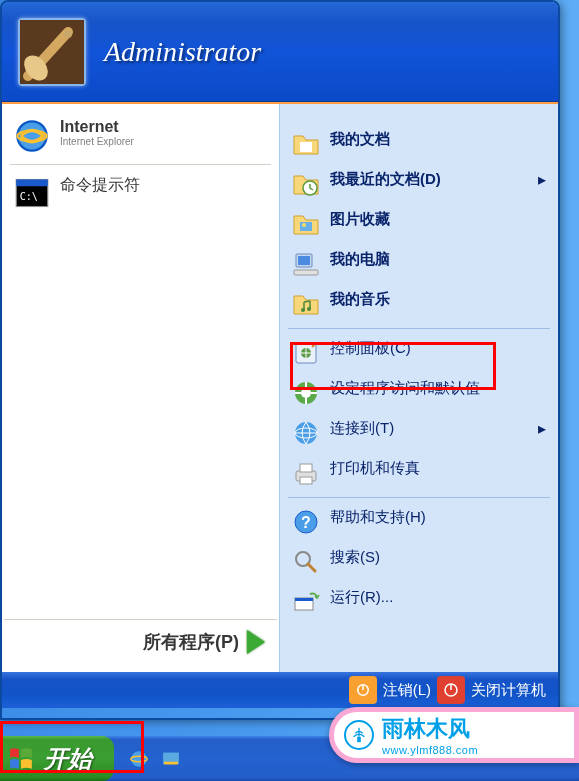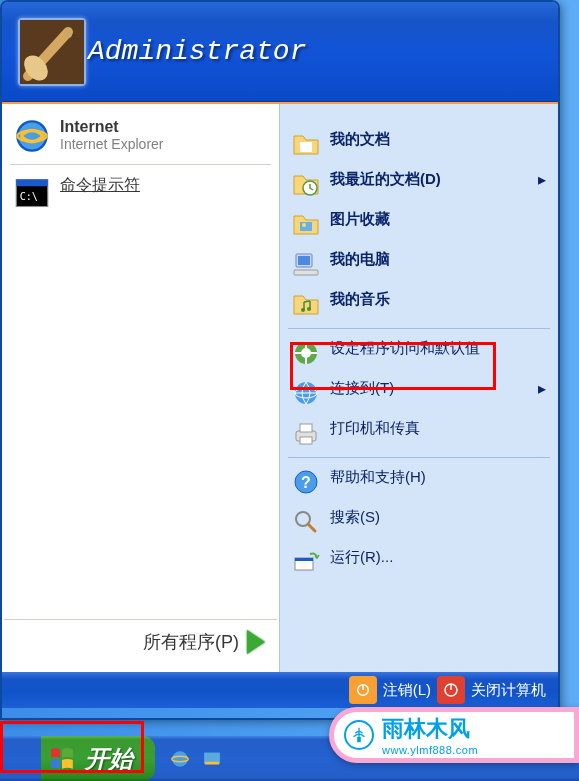--- a/index.html
+++ b/index.html
@@ -34,22 +34,22 @@
       width: 68px;
       height: 68px;
       border: 2px solid #8ab5ec;
       border-radius: 4px;
       background: linear-gradient(135deg, #6b4a2a, #3a2818);
       position: relative;
       box-shadow: 0 0 4px rgba(255,255,255,0.5);
     }
     .avatar-frame svg { width: 100%; height: 100%; }
     .username {
-      margin-left: 2px;
-      font-family: Liberation Mono, monospace;
+      margin-left: 18px;
+      font-family: Liberation Serif, serif;
       font-style: italic;
       font-size: 28px;
       color: #ffffff;
       text-shadow: 2px 2px 3px rgba(0,0,0,0.5);
     }
     .body {
       display: flex;
       height: 570px;
       background: #ffffff;
       border-top: 2px solid #ff9c42;
@@ -82,36 +82,36 @@
       height: 36px;
       margin-right: 10px;
       display: flex;
       align-items: center;
       justify-content: center;
       flex-shrink: 0;
     }
     .icon-box.sm { width: 28px; height: 28px; }
     .item-labels { display: flex; flex-direction: column; }
     .item-text { font-size: 16px; color: #373738; font-weight: bold; }
-    .item-text.normal { font-weight: normal; text-decoration: underline; }
-    .item-subtext { font-size: 14px; color: #808080; }
+    .item-text.normal { font-weight: normal; }
+    .item-subtext { font-size: 10px; color: #808080; }
     .right-panel .item-text { font-size: 15px; font-weight: bold; color: #0a246a; }
     .right-panel .menu-item.sys .item-text { font-weight: normal; color: #0a246a; }
     .separator { height: 1px; background: #d4d0c8; margin: 4px 6px; }
     .right-separator { height: 1px; background: #a0bce8; margin: 4px 6px; }
     .spacer { flex: 1; }
     .all-programs {
       display: flex;
       align-items: center;
       justify-content: flex-end;
       padding: 10px 12px;
       border-top: 1px solid #d4d0c8;
       cursor: pointer;
     }
-    .all-programs-text { font-size: 18px; font-weight: normal; color: #373738; margin-right: 8px; }
+    .all-programs-text { font-size: 18px; font-weight: bold; color: #373738; margin-right: 8px; }
     .footer {
       height: 36px;
       background: linear-gradient(to bottom, #3974e0 0%, #1654c8 20%, #1054c8 60%, #1d60d6 100%);
       display: flex;
       align-items: center;
       justify-content: flex-end;
       padding: 0 12px;
       gap: 6px;
     }
     .footer-btn {
@@ -132,21 +132,20 @@
     }
     .taskbar {
       position: absolute;
       bottom: 0;
       left: 0;
       width: 579px;
       height: 45px;
       background: linear-gradient(to bottom, #3d85e8 0%, #245ec8 8%, #2462d0 50%, #245ec8 92%, #1648a8 100%);
       display: flex;
       align-items: center;
-      padding-left: 41px;
     }
     .start-button {
       height: 45px;
       padding: 0 22px 0 8px;
       background: linear-gradient(to bottom, #58b84e 0%, #3a9a30 8%, #3a9f32 50%, #2a8a22 92%, #187010 100%);
       border-radius: 0 12px 12px 0;
       display: flex;
       align-items: center;
       font-style: italic;
       font-size: 24px;
@@ -307,20 +306,31 @@
               <path d="M12 12 L12 20 M18 11 L18 19 M12 12 L18 11" stroke="#4a8a3a" stroke-width="1.5" fill="none"></path>
               <circle cx="11" cy="20" r="2" fill="#4a8a3a"></circle>
               <circle cx="17" cy="19" r="2" fill="#4a8a3a"></circle>
             </svg>
           </div>
         <span class="item-text">我的音乐</span>
       </div>
 
       <div class="right-separator"></div>
 
+      <div class="menu-item small sys">
+        <div class="icon-box sm">
+            <svg viewBox="0 0 28 28">
+              <rect x="4" y="4" width="20" height="20" fill="#e8f0fa" stroke="#6a8ac0" rx="2"></rect>
+              <circle cx="14" cy="14" r="5" fill="#5a9a4a"></circle>
+              <path d="M14 9 L14 19 M9 14 L19 14" stroke="#fff"></path>
+              <path d="M20 8 L24 4" stroke="#d08030" stroke-width="2"></path>
+            </svg>
+          </div>
+        <span class="item-text">控制面板(C)</span>
+      </div>
 
       <div class="menu-item small sys">
         <div class="icon-box sm">
             <svg viewBox="0 0 28 28">
               <circle cx="14" cy="14" r="11" fill="#5aaa4a"></circle>
               <circle cx="14" cy="14" r="5" fill="#fff"></circle>
               <path d="M14 3 L14 9 M14 19 L14 25 M3 14 L9 14 M19 14 L25 14" stroke="#fff" stroke-width="2"></path>
             </svg>
           </div>
         <span class="item-text">设定程序访问和默认值</span>

